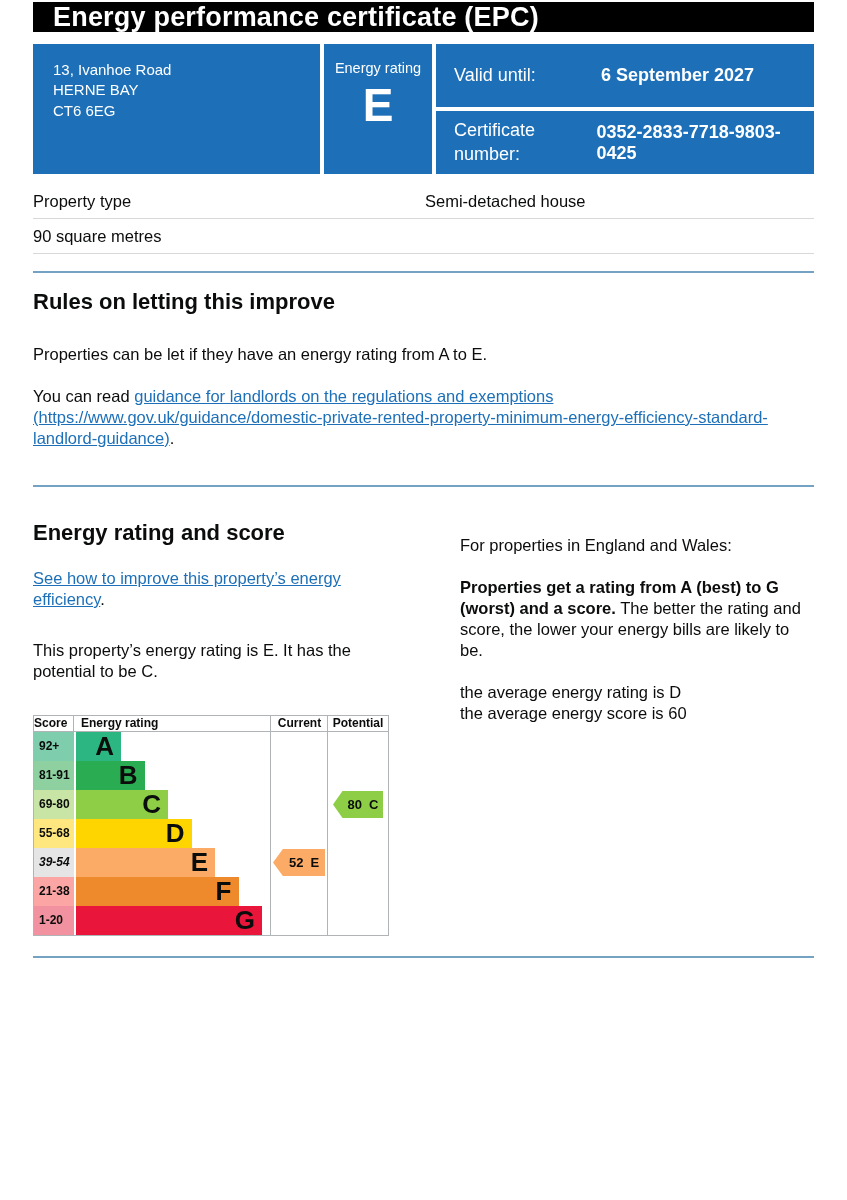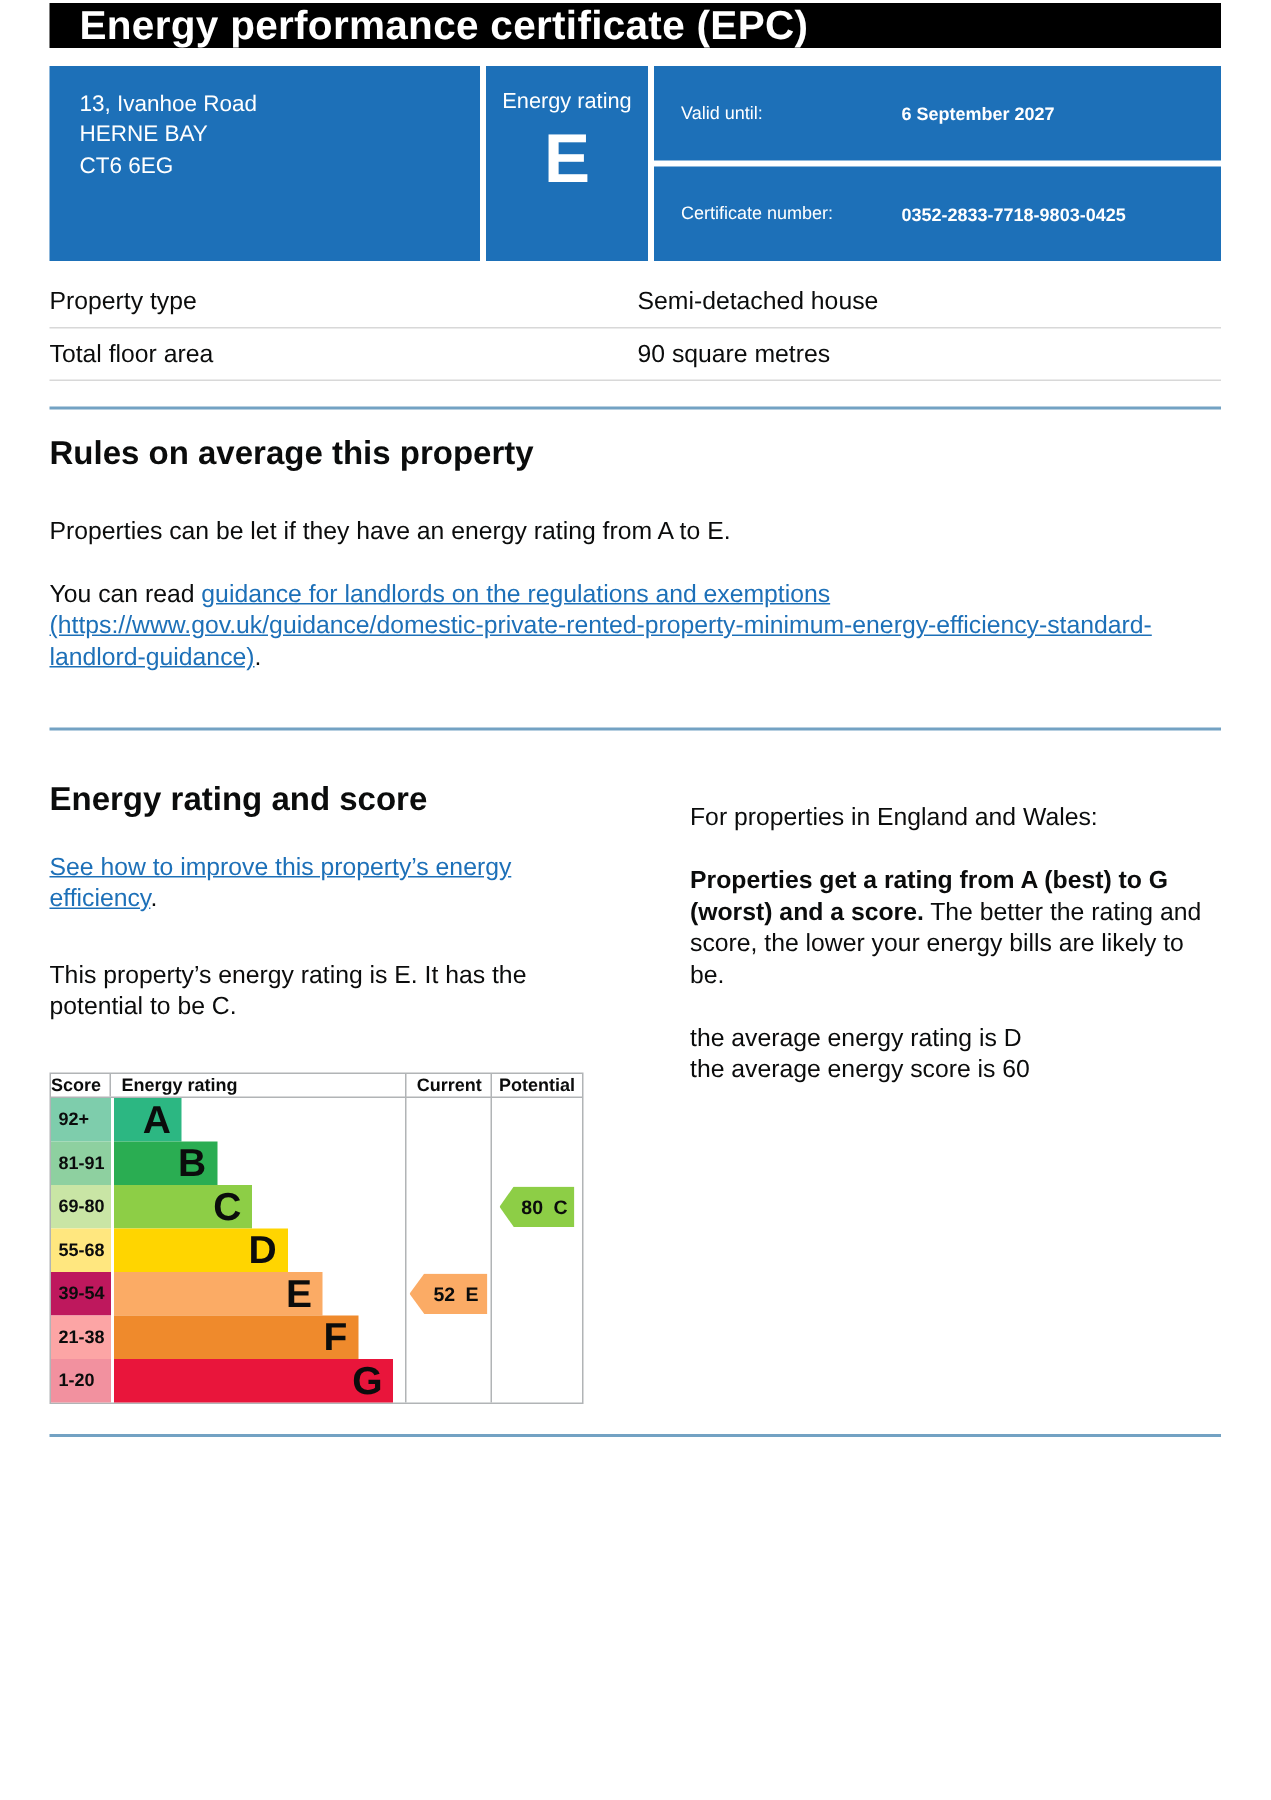--- a/index.html
+++ b/index.html
@@ -19,21 +19,21 @@
   .title-bar h1{margin:0;color:#fff;font-size:27px;font-weight:bold;letter-spacing:.2px;}
 
   
   .summary{margin-top:12px;display:flex;gap:4px;height:130px;}
   .summary .cell{background:var(--panel_blue,#1d70b8);color:#ffffff;box-sizing:border-box;}
   .addr-cell{width:287px;padding:16px 10px 0 20px;font-size:15px;line-height:1.35;}
   .rating-cell{width:108px;text-align:center;padding-top:16px;}
   .rating-cell .rating-label{font-size:14.5px;}
   .rating-cell .rating-letter{font-size:46px;font-weight:bold;line-height:1.1;margin-top:4px;}
   .validity-col{flex:1;display:flex;flex-direction:column;gap:4px;}
-  .validity-col .cell{flex:1;display:flex;align-items:center;padding-left:18px;font-size:12px;}
+  .validity-col .cell{flex:1;display:flex;align-items:center;padding-left:18px;font-size:18px;}
   .validity-col .lbl{width:147px;line-height:1.3;}
   .validity-col .val{font-weight:bold;}
 
   
   .facts{margin-top:10px;}
   .facts .frow{display:flex;align-items:center;height:34px;border-bottom:1px solid var(--divider_gray,#d8d8d8);font-size:16.5px;}
   .facts .flabel{width:392px;}
 
   hr.rule{border:none;height:2px;background:var(--rule_blue,#73a2c3);margin:17px 0 16px 0;}
 
@@ -109,29 +109,28 @@
       </div>
     </div>
   </div>
 
   <div class="facts">
     <div class="frow">
       <span class="flabel">Property type</span>
       <span class="fvalue">Semi-detached house</span>
     </div>
     <div class="frow">
-      <span class="flabel">Total floor area</span>
       <span class="fvalue">90 square metres</span>
     </div>
   </div>
 
   <hr class="rule">
 
   <div class="rules">
-    <h2 class="sec">Rules on average this property</h2>
+    <h2 class="sec">Rules on letting this improve</h2>
     <p class="body first">Properties can be let if they have an energy rating from A to E.</p>
     <p class="body"><span>You can read </span><a class="doclink">guidance for landlords on the regulations and exemptions (https://www.gov.uk/guidance/domestic-private-rented-property-minimum-energy-efficiency-standard-landlord-guidance)</a><span>.</span></p>
   </div>
 
   <hr class="rule" style="margin-top:36px;">
 
   <div class="rating-section">
     <div class="col-left">
       <h2 class="sec">Energy rating and score</h2>
       <p class="body linkp"><a class="doclink">See how to improve this property’s energy efficiency</a><span>.</span></p>
@@ -155,21 +154,21 @@
             </div>
             <div class="band-row">
               <span class="band-score" style="background: rgb(201, 229, 165);">69-80</span>
               <span class="band-bar" style="background: rgb(141, 206, 70); width: 92px;"><span class="band-letter">C</span></span>
             </div>
             <div class="band-row">
               <span class="band-score" style="background: rgb(255, 231, 127);">55-68</span>
               <span class="band-bar" style="background: rgb(255, 213, 0); width: 115.5px;"><span class="band-letter">D</span></span>
             </div>
             <div class="band-row">
-              <span class="band-score" style="background: #be185d;">39-54</span>
+              <span class="band-score" style="background: #e5e5e5; font-style: italic;">39-54</span>
               <span class="band-bar" style="background: rgb(251, 171, 101); width: 139px;"><span class="band-letter">E</span></span>
             </div>
             <div class="band-row">
               <span class="band-score" style="background: #fca5a5;">21-38</span>
               <span class="band-bar" style="background: rgb(239, 138, 44); width: 162.5px;"><span class="band-letter">F</span></span>
             </div>
             <div class="band-row">
               <span class="band-score" style="background: rgb(242, 145, 159);">1-20</span>
               <span class="band-bar" style="background: rgb(233, 21, 59); width: 186px;"><span class="band-letter">G</span></span>
             </div>

